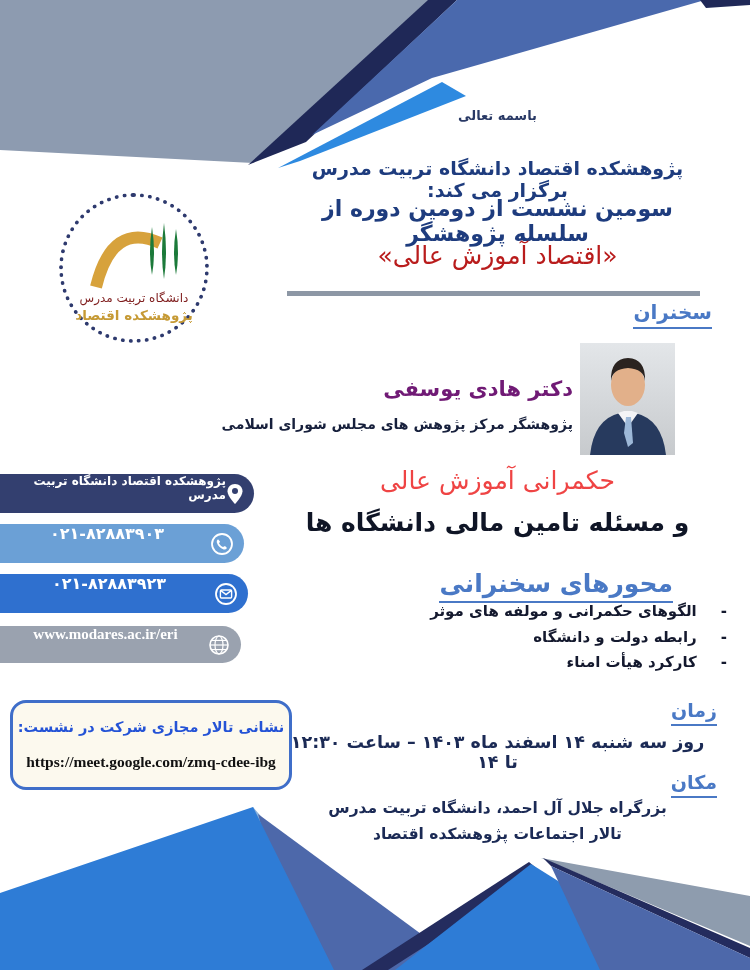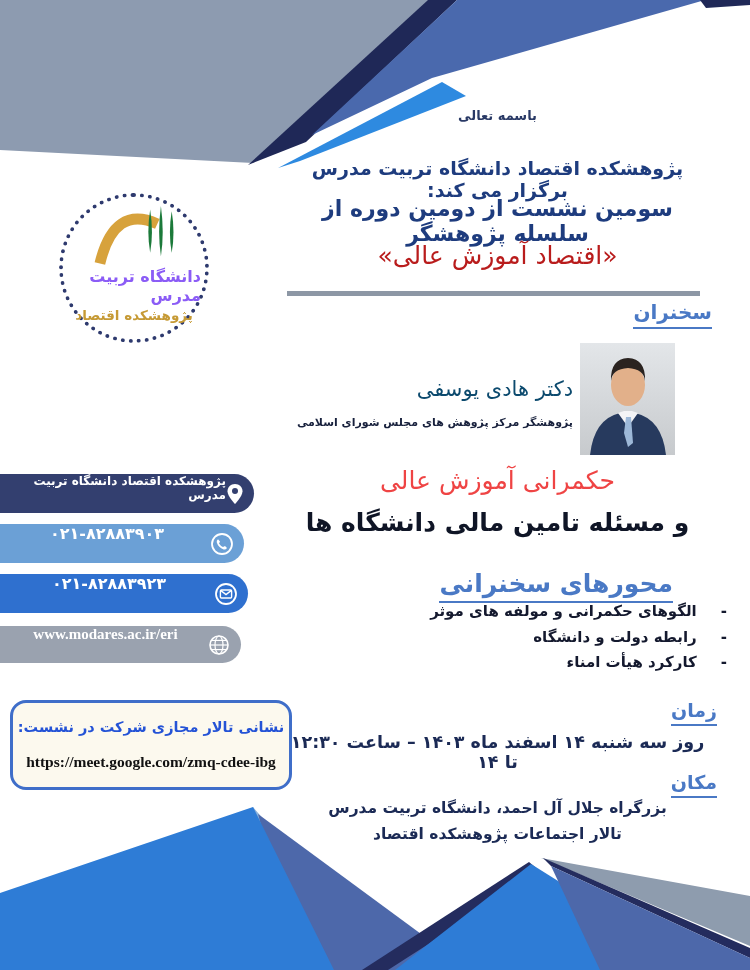--- a/index.html
+++ b/index.html
@@ -13,34 +13,34 @@
   .heading{color:#4a79c5;font-weight:bold;border-bottom:2px solid #4a79c5;padding-bottom:3px;}
   .serif{font-family:"Liberation Serif","DejaVu Serif",serif;}
 
   
   #top-decor{left:0;top:0;}
   #bottom-decor{left:0;top:800px;}
 
   
   #logo{left:59px;top:193px;width:142px;height:142px;border:4px dotted #2e3a6e;border-radius:50%;
         background:#fff;display:flex;flex-direction:column;align-items:center;justify-content:flex-end;}
-  #logo .uni{color:#8b5cf6;font-size:16px;font-weight:bold;margin:0 4px 2px;}
+  #logo .uni{color:#7f1d1d;font-size:12px;font-weight:normal;margin:0 4px 2px;}
   #logo .inst{color:#c69a35;font-size:13.5px;font-weight:bold;margin-bottom:16px;}
 
   
   .bismillah{top:108px;font-size:13px;font-weight:bold;color:#2a3a66;}
   .line1{top:157px;font-size:19px;font-weight:bold;}
   .line2{top:196px;font-size:22px;font-weight:bold;}
   .line3{top:241px;font-size:25px;font-weight:400;color:#b91c1c;}
   #divider{left:287px;top:291px;width:413px;height:5px;background:#8d97a5;}
 
   .h-speaker{top:300px;right:38px;font-size:20px;}
   #photo{left:580px;top:343px;width:95px;height:112px;}
-  .spk-name{top:377px;right:177px;font-size:21px;font-weight:400;color:#0c4a6e;}
-  .spk-aff{top:416px;right:177px;font-size:11px;font-weight:bold;color:#17203c;}
+  .spk-name{top:377px;right:177px;font-size:21px;font-weight:700;color:#701a75;}
+  .spk-aff{top:416px;right:177px;font-size:14px;font-weight:bold;color:#17203c;}
 
   .title1{top:466px;font-size:25px;font-weight:400;color:#ef4444;}
   .title2{top:508px;font-size:25px;font-weight:800;color:#0f1526;}
 
   .h-topics{top:569px;right:77px;font-size:25px;}
   .bullet-row{right:23px;direction:rtl;display:flex;gap:24px;font-size:15px;font-weight:bold;color:#14192e;white-space:nowrap;}
   .b1{top:602px;} .b2{top:628px;} .b3{top:653px;}
 
   .h-time{top:699px;right:33px;font-size:19px;}
   .time-line{top:732px;font-size:17.5px;font-weight:800;color:#1b2a55;}

